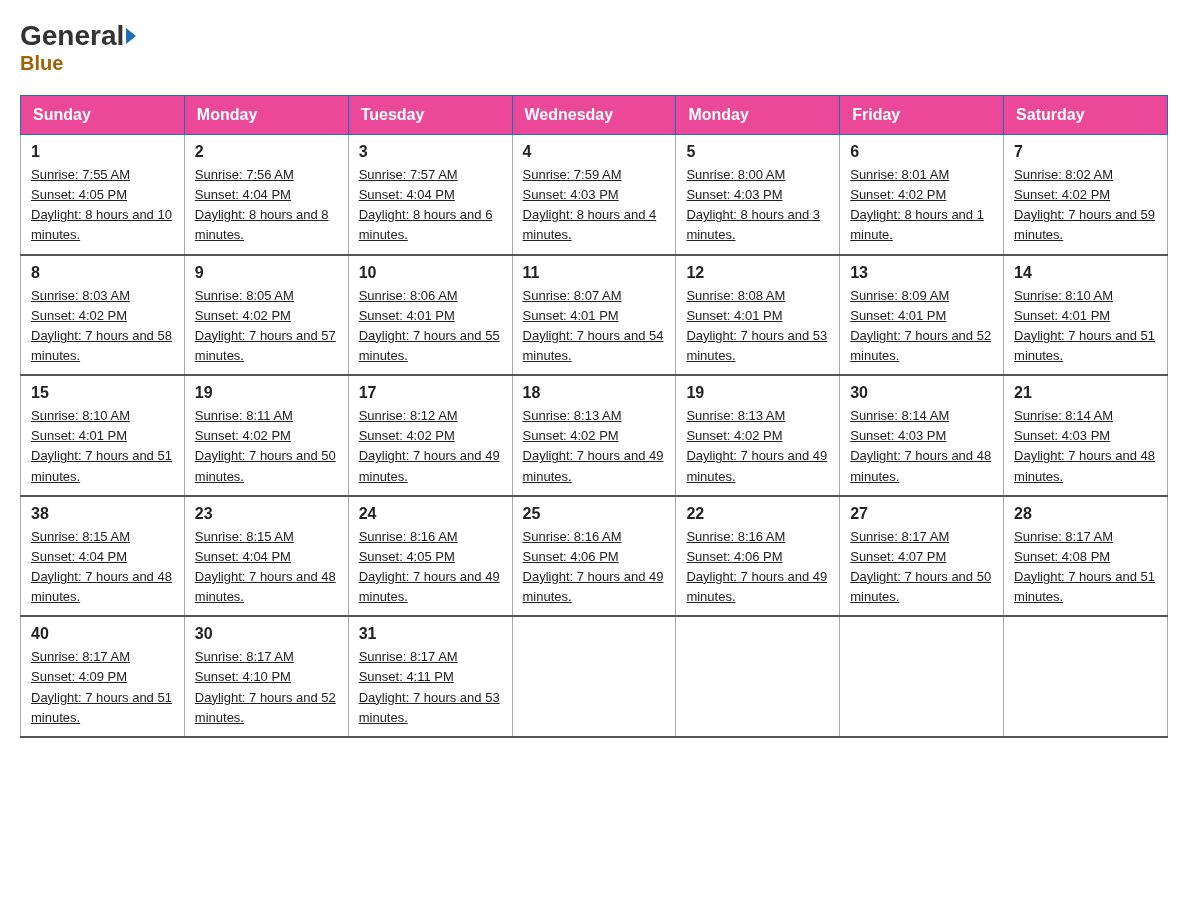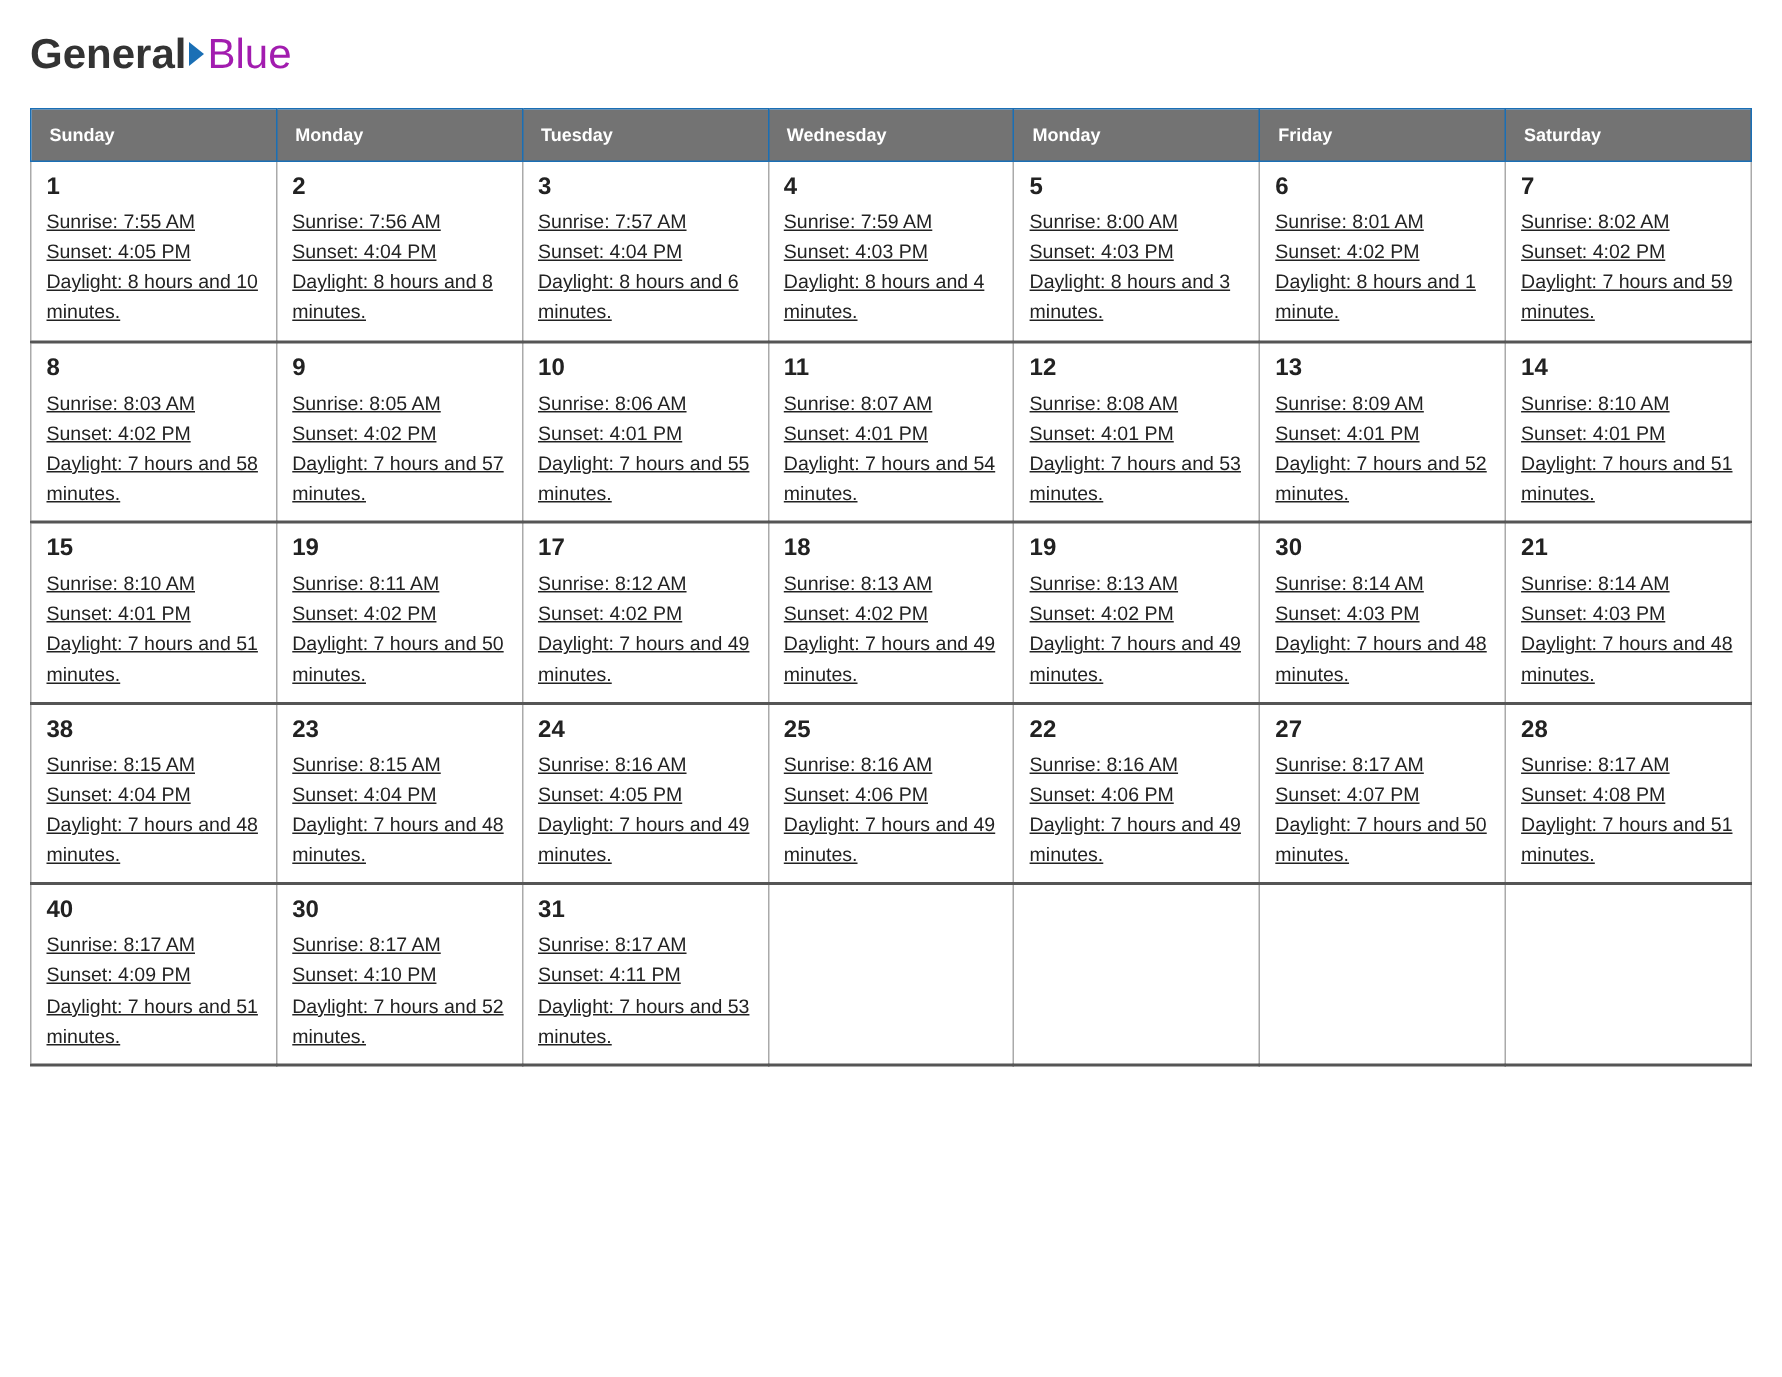--- a/index.html
+++ b/index.html
@@ -11,66 +11,67 @@
       min-height: 918px;
     }
     .header {
       display: flex;
       justify-content: space-between;
       align-items: flex-start;
       margin-bottom: 20px;
     }
     .logo {
       display: flex;
+      flex-direction: column;
       align-items: flex-start;
     }
     .logo-text {
       font-size: 28px;
       font-weight: bold;
       color: #333;
       display: flex;
       align-items: center;
     }
     .logo-general { color: #333; }
     .logo-arrow {
       width: 0;
       height: 0;
       border-left: 10px solid #1a6fb5;
       border-top: 8px solid transparent;
       border-bottom: 8px solid transparent;
       display: inline-block;
       margin: 0 2px;
     }
     .logo-blue {
-      color: #a21caf;
-      font-size: 28px;
-      font-weight: normal;
+      color: #a16207;
+      font-size: 20px;
+      font-weight: bold;
     }
     .title-area {
       text-align: right;
     }
     .month-title {
       font-size: 52px;
       font-weight: bold;
       color: #222;
       line-height: 1.1;
     }
     .location {
       font-size: 22px;
       color: #444;
       margin-top: 4px;
     }
     .calendar {
       width: 100%;
       border-collapse: collapse;
     }
     .calendar thead tr th {
-      background-color: #737373;
+      background-color: #ec4899;
       color: #fff;
-      font-size: 12px;
+      font-size: 16px;
       font-weight: bold;
       padding: 10px 12px;
       text-align: left;
       border: 1px solid #1a6fb5;
     }
     .calendar tbody tr td {
       vertical-align: top;
       padding: 8px 10px;
       border: 1px solid #aaa;
       font-size: 13px;

